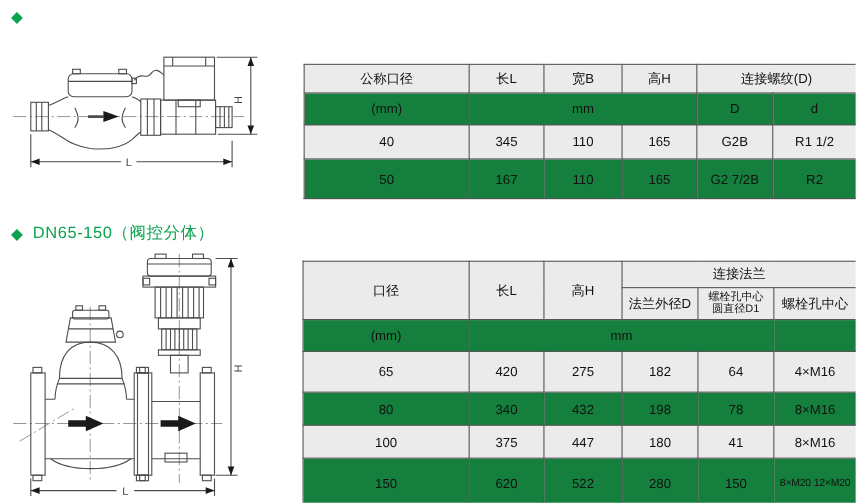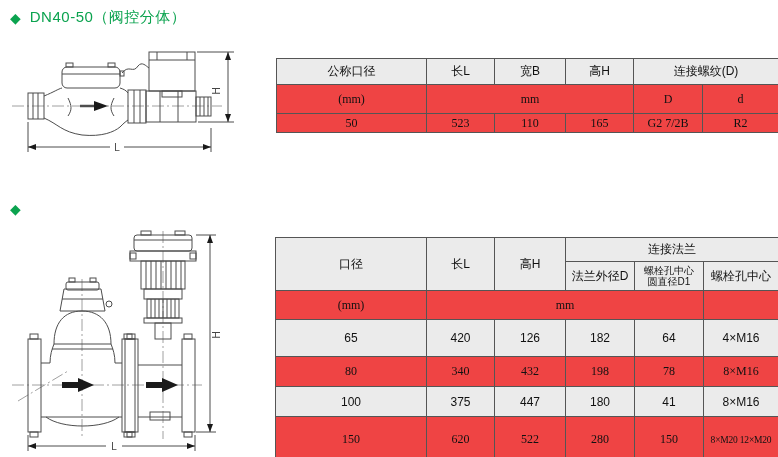--- a/index.html
+++ b/index.html
@@ -19,38 +19,37 @@
     position:absolute;border-collapse:collapse;table-layout:fixed;
     font-size:12px;text-align:center;color:#111;
     border-top:1.5px solid #333;border-bottom:1.5px solid #333;
     border-left:1px solid #444;
   }
   table.spec td{border:1px solid #555;padding:0 2px;vertical-align:middle;}
   table.spec td:last-child{border-right:none;}
   .t1{left:276px;top:58px;width:502px;}
   .t2{left:275px;top:237px;width:503px;}
   tr.g td{background:#ebebeb;}
-  tr.w td{background:#ef4444;font-family:Liberation Serif, serif;}
+  tr.w td{background:#15803d;}
   td.small{font-size:10px;line-height:1.15;}
   td.xs{font-size:9.5px;white-space:nowrap;letter-spacing:-0.2px;}
 
   .drawing{position:absolute;}
   .d1{left:10px;top:40px;}
   .d2{left:10px;top:227px;}
   .ln{stroke:#4d4d4d;stroke-width:1;fill:none;}
   .cl{stroke:#888;stroke-width:0.8;stroke-dasharray:12 3 2 3;fill:none;}
   .solid{fill:#1a1a1a;stroke:none;}
   .dimtxt{font-size:10px;fill:#444;stroke:none;font-family:"Liberation Sans","DejaVu Sans",sans-serif;}
 </style>
 </head>
 <body>
 
 <div class="heading h1">
   <span class="bullet">◆</span>
-  <span class="htext">DN40-50（阀控分体）</span>
 </div>
 
 <svg class="drawing d1" width="235" height="128" viewBox="0 0 235 128">
   <g class="ln">
     <line class="cl" x1="2" y1="66" x2="212" y2="66"></line>
 
     <rect x="18" y="53" width="16" height="26"></rect>
     <line x1="23" y1="53" x2="23" y2="79"></line>
     <line x1="28" y1="53" x2="28" y2="79"></line>
 
@@ -124,33 +123,42 @@
     <td>宽B</td>
     <td>高H</td>
     <td colspan="2">连接螺纹(D)</td>
   </tr>
   <tr class="w" style="height:29px">
     <td>(mm)</td>
     <td colspan="3">mm</td>
     <td>D</td>
     <td>d</td>
   </tr>
-  <tr class="w" style="height:19px">
+  <tr class="g" style="height:31px">
+    <td>40</td>
+    <td>345</td>
+    <td>110</td>
+    <td>165</td>
+    <td>G2B</td>
+    <td>R1 1/2</td>
+  </tr>
+  <tr class="w" style="height:36px">
     <td>50</td>
-    <td>523</td>
+    <td>167</td>
     <td>110</td>
     <td>165</td>
     <td>G2 7/2B</td>
     <td>R2</td>
   </tr>
 </tbody>
   </table>
 
 <div class="heading h2">
   <span class="bullet">◆</span>
+  <span class="htext">DN65-150（阀控分体）</span>
 </div>
 
 <svg class="drawing d2" width="225" height="229" viewBox="0 0 225 229">
   <g>
     <line class="cl" x1="2" y1="158" x2="192" y2="158"></line>
     <line class="cl" x1="72" y1="52" x2="72" y2="212"></line>
     <line class="cl" x1="153" y1="4" x2="153" y2="212"></line>
     <line class="cl" x1="8" y1="174" x2="58" y2="144"></line>
   </g>
   <g class="ln">
@@ -262,21 +270,21 @@
     <td>螺栓孔中心</td>
   </tr>
   <tr class="w" style="height:29px">
     <td>(mm)</td>
     <td colspan="4">mm</td>
     <td></td>
   </tr>
   <tr class="g" style="height:37px">
     <td>65</td>
     <td>420</td>
-    <td>126</td>
+    <td>275</td>
     <td>182</td>
     <td>64</td>
     <td>4×M16</td>
   </tr>
   <tr class="w" style="height:30px">
     <td>80</td>
     <td>340</td>
     <td>432</td>
     <td>198</td>
     <td>78</td>

